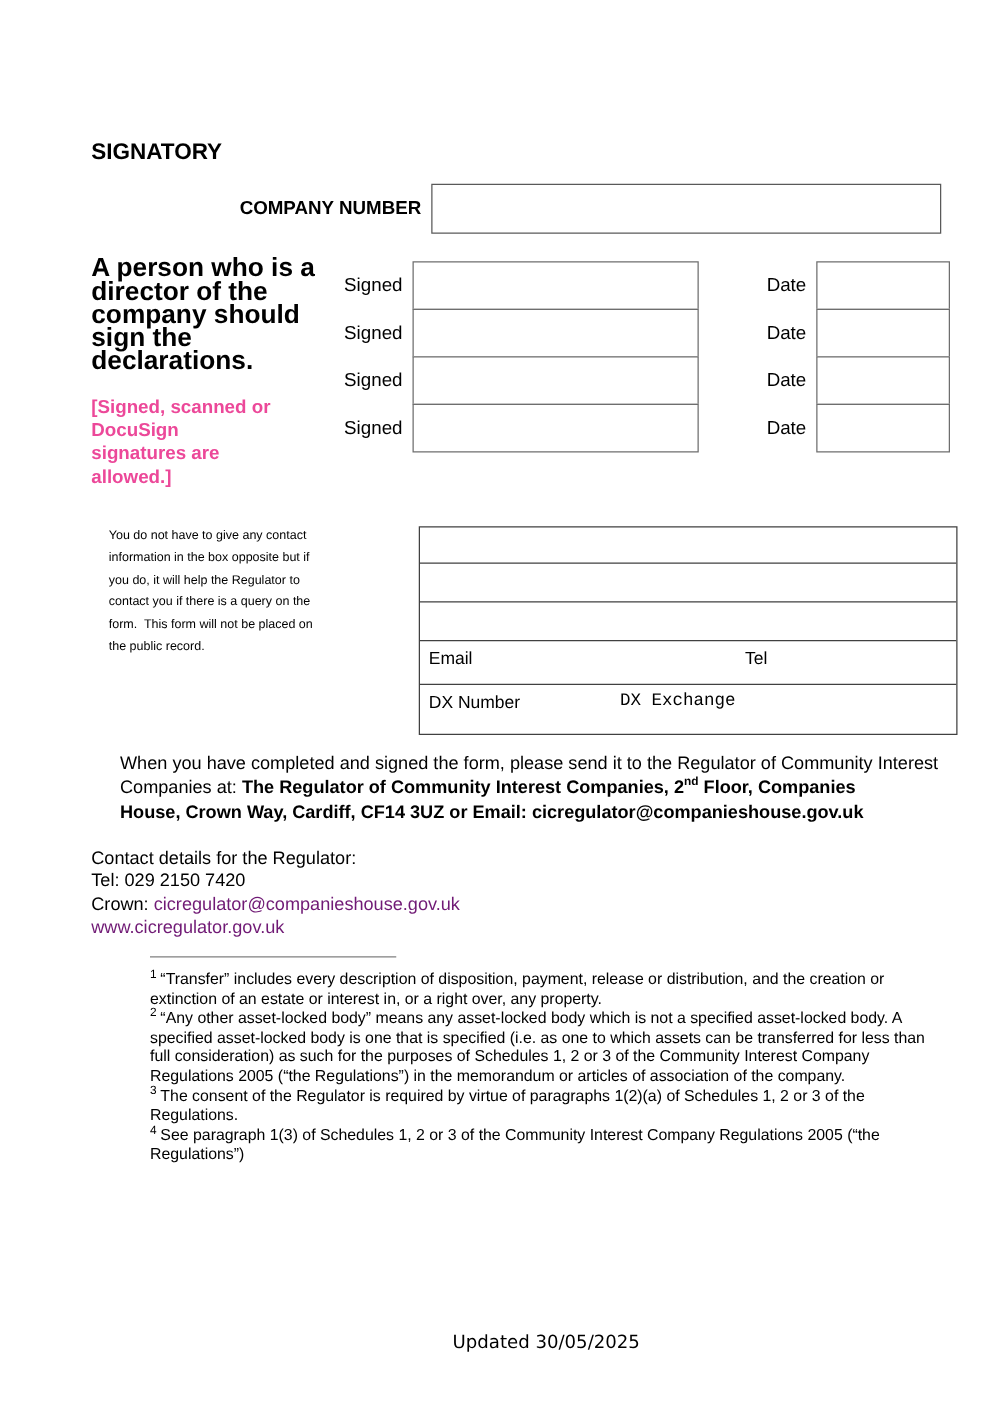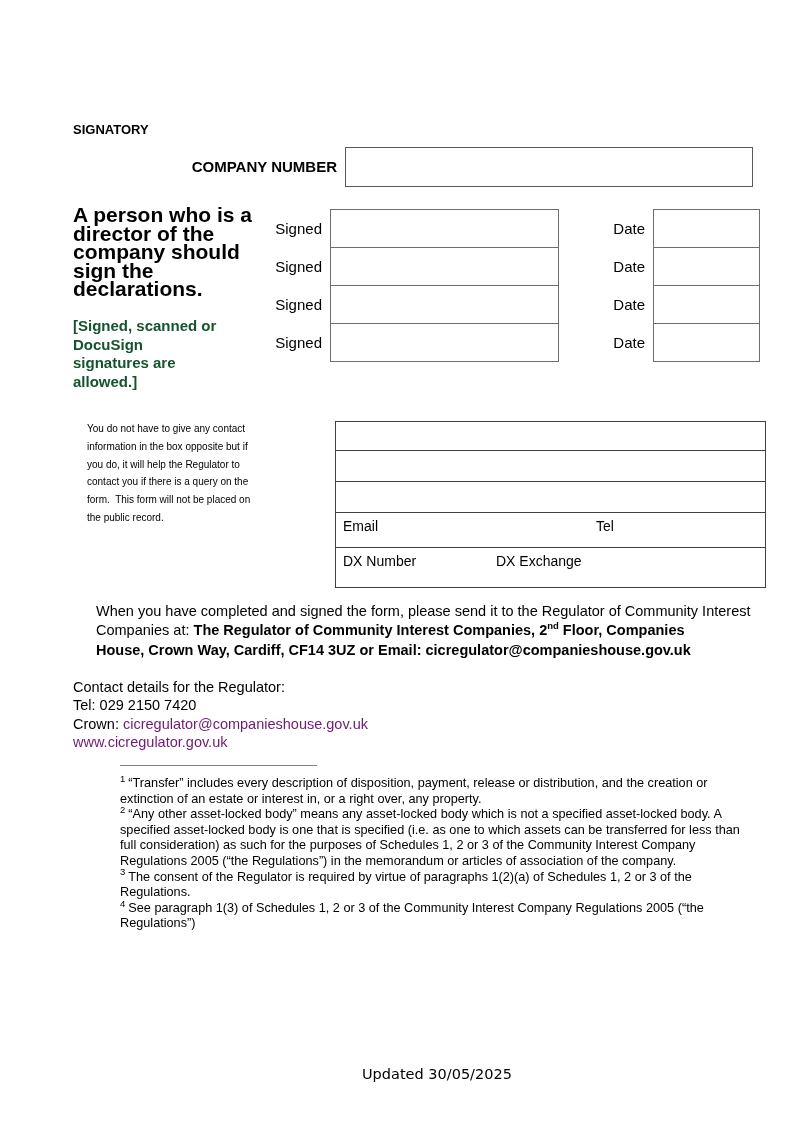--- a/index.html
+++ b/index.html
@@ -7,47 +7,47 @@
     position: relative;
     width: 800px;
     height: 1130px;
     background: #ffffff;
     font-family: "Liberation Sans", sans-serif;
     color: #000000;
     overflow: hidden;
   }
   .abs { position: absolute; }
 
-  .title { left: 73px; top: 122px; font-size: 13px; font-weight: bold; }
+  .title { left: 73px; top: 111px; font-size: 18px; font-weight: bold; }
 
   .cn-label { left: 73px; top: 158px; width: 264px; text-align: right; font-size: 15px; font-weight: bold; }
   .cn-box  { left: 345px; top: 147px; width: 408px; height: 40px; border: 1px solid #595959; box-sizing: border-box; background: #fff; }
 
   .instruction { left: 73px; top: 206px; width: 180px; font-size: 21px; font-weight: bold;
                  line-height: 18.6px; white-space: pre-line; }
   .sig-note    { left: 73px; top: 317px; width: 180px; font-size: 15px; font-weight: bold;
-                 line-height: 18.6px; white-space: pre-line; color: #14532d; }
+                 line-height: 18.6px; white-space: pre-line; color: #ec4899; }
 
   .sig-label  { left: 230px; width: 92px; height: 38px; display: flex; align-items: center;
                 justify-content: flex-end; font-size: 15px; }
   .date-label { left: 594px; width: 51px; height: 38px; display: flex; align-items: center;
                 justify-content: flex-end; font-size: 15px; }
   .sig-box  { left: 330px; width: 229px; height: 39px; border: 1px solid #6e6e6e; box-sizing: border-box; background: #fff; }
   .date-box { left: 653px; width: 107px; height: 39px; border: 1px solid #6e6e6e; box-sizing: border-box; background: #fff; }
 
   .contact-text { left: 87px; top: 420px; width: 262px; font-size: 10px; line-height: 17.8px; white-space: pre-wrap; }
   .contact-box  { left: 335px; top: 421px; width: 431px; height: 167px; border: 1px solid #404040;
                   box-sizing: border-box; background: #fff; }
   .c-row { position: relative; width: 100%; box-sizing: border-box; }
   .c-row + .c-row { border-top: 1px solid #404040; }
   .c-r1 { height: 28px; } .c-r2 { height: 31px; } .c-r3 { height: 31px; }
   .c-r4 { height: 35px; text-align: center; } .c-r5 { height: 40px; }
   .c-lbl { position: absolute; top: 5px; font-size: 14px; }
   .lbl-email { left: 7px; } .lbl-tel { left: 260px; }
-  .lbl-dxnum { left: 7px; } .lbl-dxexch { left: 160px; }
+  .lbl-dxnum { left: 7px; } .lbl-dxexch { left: 160px; font-family: Liberation Mono, monospace; }
 
   .submission { left: 73px; top: 602px; width: 710px; font-size: 14.5px; line-height: 19.4px; margin-left: 23px; }
   .submission .line { display: block; white-space: nowrap; }
   .submission b { font-weight: bold; }
   .submission sup { font-size: 9.5px; vertical-align: super; line-height: 0; font-weight: bold; }
 
   .reg-contact { left: 73px; top: 678px; font-size: 14.5px; line-height: 18.3px; }
   .reg-contact .line { display: block; }
   .gray-link { color: #701a75; }
 

